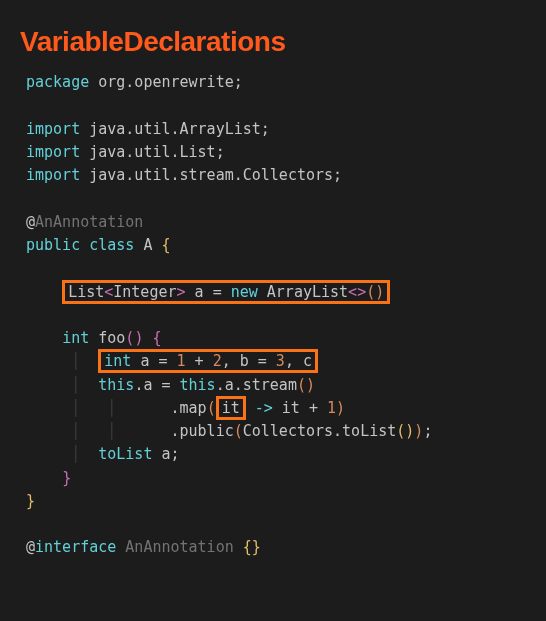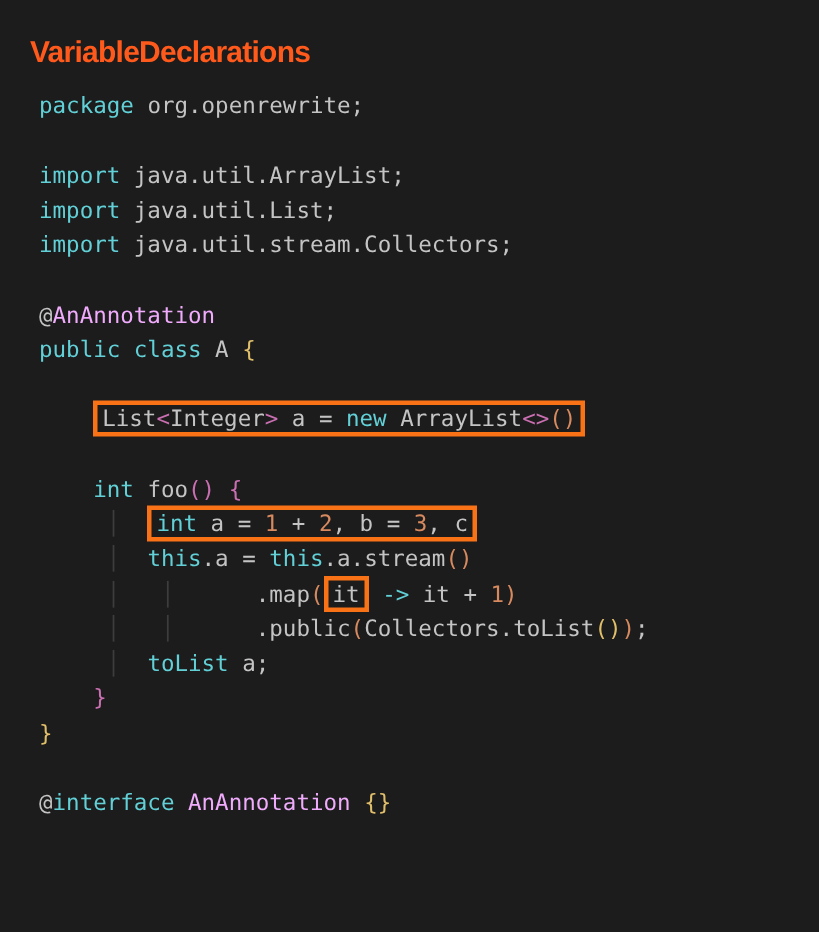--- a/index.html
+++ b/index.html
@@ -10,40 +10,40 @@
     font-size: 15px;
     line-height: 1.55;
     color: #c4c4c4;
     width: 546px;
     height: 621px;
     box-sizing: border-box;
   }
   .title {
     color: #ff5a1c;
     font-weight: 800;
-    font-size: 20px;
+    font-size: 28px;
     letter-spacing: -0.5px;
     margin-bottom: 8px;
     font-family: -apple-system, BlinkMacSystemFont, "Segoe UI", sans-serif;
   }
   pre {
     margin: 0;
     white-space: pre;
     font-family: inherit;
     padding-left: 6px;
   }
   .kw { color: #62d0d7; }        
   .ident { color: #c4c4c4; }
   .op { color: #c4c4c4; }
   .num { color: #d78a5f; }       
   .paren { color: #d78a5f; }     
   .paren2 { color: #e0be6a; }    
   .braceY { color: #e0be6a; }    
   .braceP { color: #c96fb2; }    
-  .annotation { color: #f0abfc; text-align: right; } 
+  .annotation { color: #737373; text-align: right; } 
   .annotationAt { color: #c4c4c4; }
   .arrow { color: #62d0d7; }
   .hlbox {
     border: 3px solid #f97316;
     padding: 0px 3px;
   }
   .guide {
     color: #3d3d3d;
   }
 </style>

